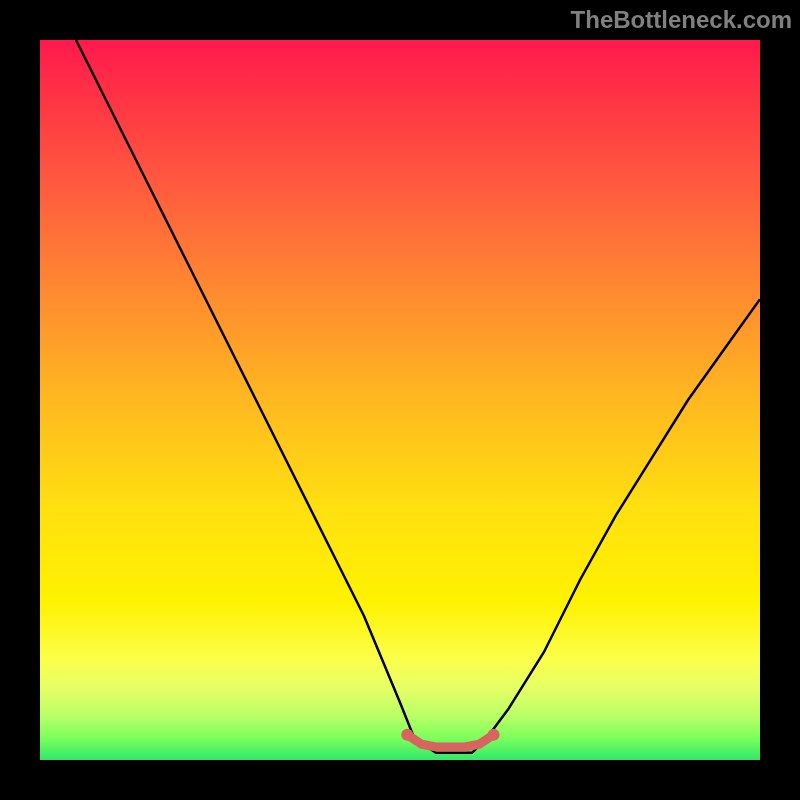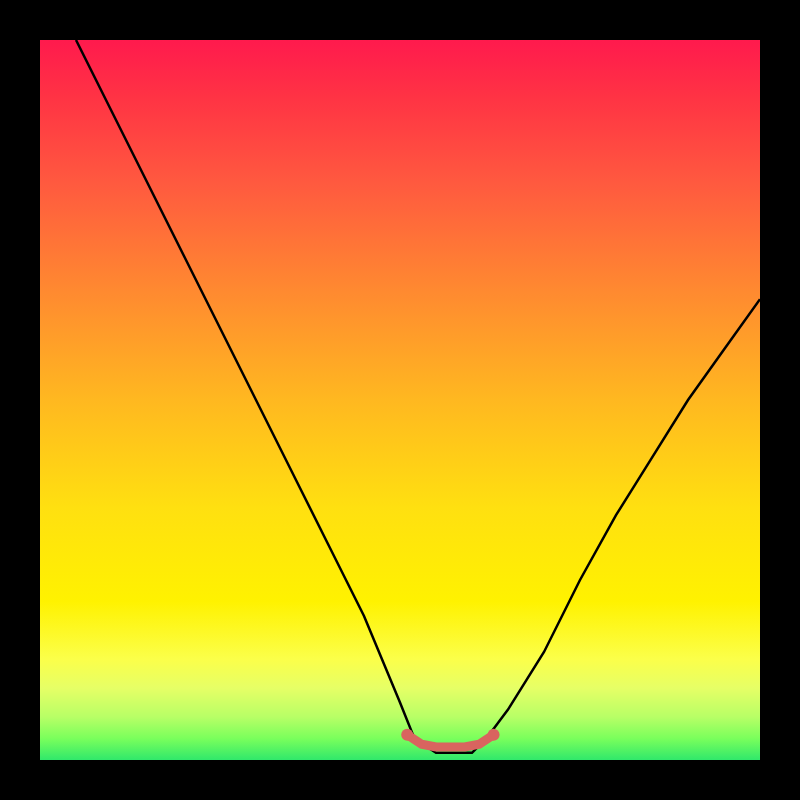--- a/index.html
+++ b/index.html
@@ -52,20 +52,21 @@
     top: 0;
     left: 0;
     width: 720px;
     height: 720px;
   }
 </style>
 </head>
 <body>
 
 <div class="chart-wrap">
+  <div class="watermark">TheBottleneck.com</div>
 
   <div class="plot-area">
     <svg class="curve" viewBox="0 0 720 720">
       <path id="curve-main" fill="none" stroke="#000000" stroke-width="2.5" d="M36.0 0.0 L72.0 72.0 L108.0 144.0 L144.0 216.0 L180.0 288.0 L216.0 360.0 L252.0 432.0 L288.0 504.0 L324.0 576.0 L360.0 662.4 L374.4 698.4 L396.0 712.8 L417.6 712.8 L432.0 712.8 L446.4 698.4 L468.0 669.6 L504.0 612.0 L540.0 540.0 L576.0 475.2 L612.0 417.6 L648.0 360.0 L684.0 309.6 L720.0 259.2"></path>
       <path id="curve-marker" fill="none" stroke="#d9645f" stroke-width="9" stroke-linecap="round" d="M367.2 694.8 L381.6 704.2 L396.0 707.0 L410.4 707.0 L424.8 707.0 L439.2 704.2 L453.6 694.8"></path>
       <circle id="marker-dot-left" r="6" fill="#d9645f" cx="367.2" cy="694.8"></circle>
       <circle id="marker-dot-right" r="6" fill="#d9645f" cx="453.6" cy="694.8"></circle>
     </svg>
   </div>
 </div>

